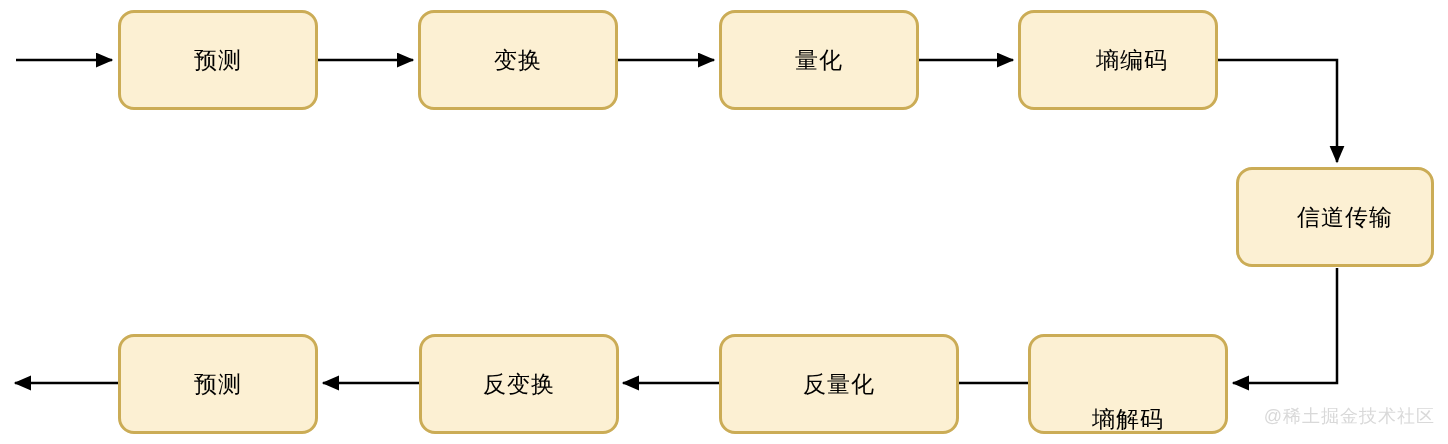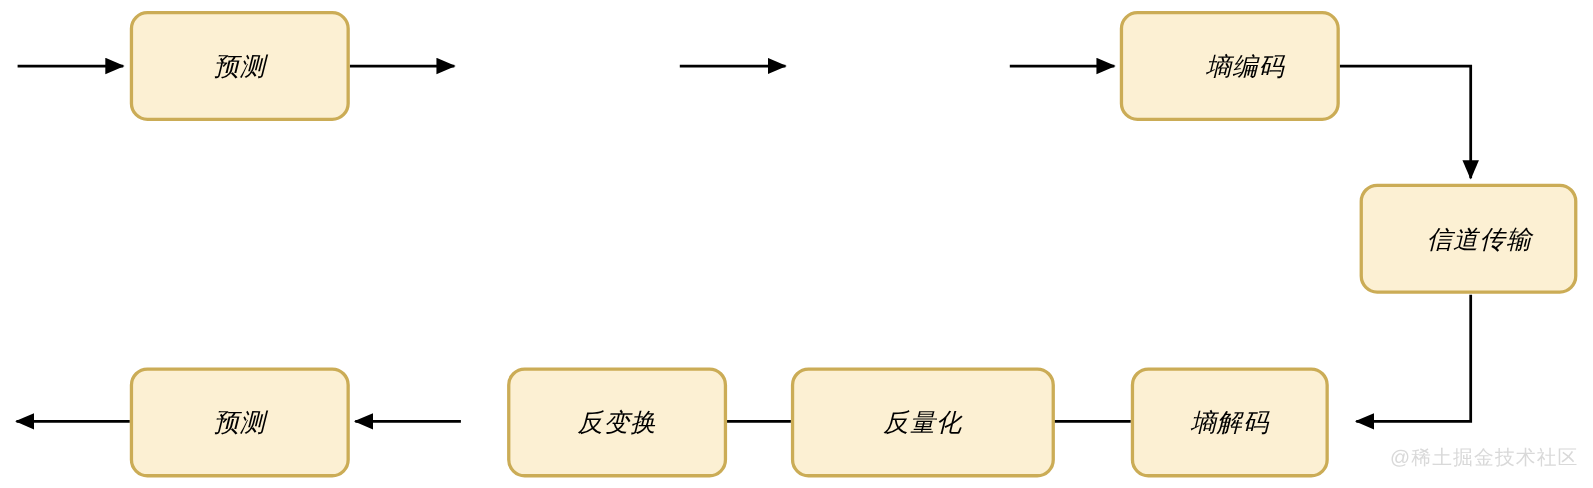--- a/index.html
+++ b/index.html
@@ -37,21 +37,20 @@
     display: flex;
     align-items: center;
     justify-content: center;
   }
   .node .label {
     font-size: 23px;
     line-height: 1;
     color: #000000;
     letter-spacing: 1px;
     white-space: nowrap;
-    font-style: italic;
   }
   .watermark {
     position: absolute;
     top: 404px;
     right: 13px;
     font-size: 18px;
     letter-spacing: 1px;
     color: var(--watermark-color, #D9D9D9);
     white-space: nowrap;
     user-select: none;
@@ -77,39 +76,45 @@
     <polyline points="1028,383 923,383" marker-end="url(#ah)"></polyline>
     <polyline points="719,383 623,383" marker-end="url(#ah)"></polyline>
     <polyline points="419,383 323,383" marker-end="url(#ah)"></polyline>
     <polyline points="118,383 15,383" marker-end="url(#ah)"></polyline>
   </svg>
 
   <div class="node" style="left:118px; top:10px; width:200px; height:100px;">
     <span class="label">预测</span>
   </div>
 
+  <div class="node" style="left:418px; top:10px; width:200px; height:100px;">
+    <span class="label">变换</span>
+  </div>
 
+  <div class="node" style="left:719px; top:10px; width:200px; height:100px;">
+    <span class="label">量化</span>
+  </div>
 
   <div class="node" style="left:1018px; top:10px; width:200px; height:100px;padding-left:28px;">
     <span class="label">墒编码</span>
   </div>
 
   <div class="node" style="left:1236px; top:167px; width:198px; height:100px;padding-left:20px;">
     <span class="label">信道传输</span>
   </div>
 
-  <div class="node" style="left:1028px; top:334px; width:180px; height:100px;">
+  <div class="node" style="left:1028px; top:334px; width:200px; height:100px;align-items:flex-end;">
     <span class="label">墒解码</span>
   </div>
 
   <div class="node" style="left:719px; top:334px; width:240px; height:100px;">
     <span class="label">反量化</span>
   </div>
 
-  <div class="node" style="left:419px; top:334px; width:200px; height:100px;margin-left:42px;">
+  <div class="node" style="left:419px; top:334px; width:200px; height:100px;">
     <span class="label">反变换</span>
   </div>
 
   <div class="node" style="left:118px; top:334px; width:200px; height:100px;">
     <span class="label">预测</span>
   </div>
 
   <div class="watermark">@稀土掘金技术社区</div>
 
 </div>

